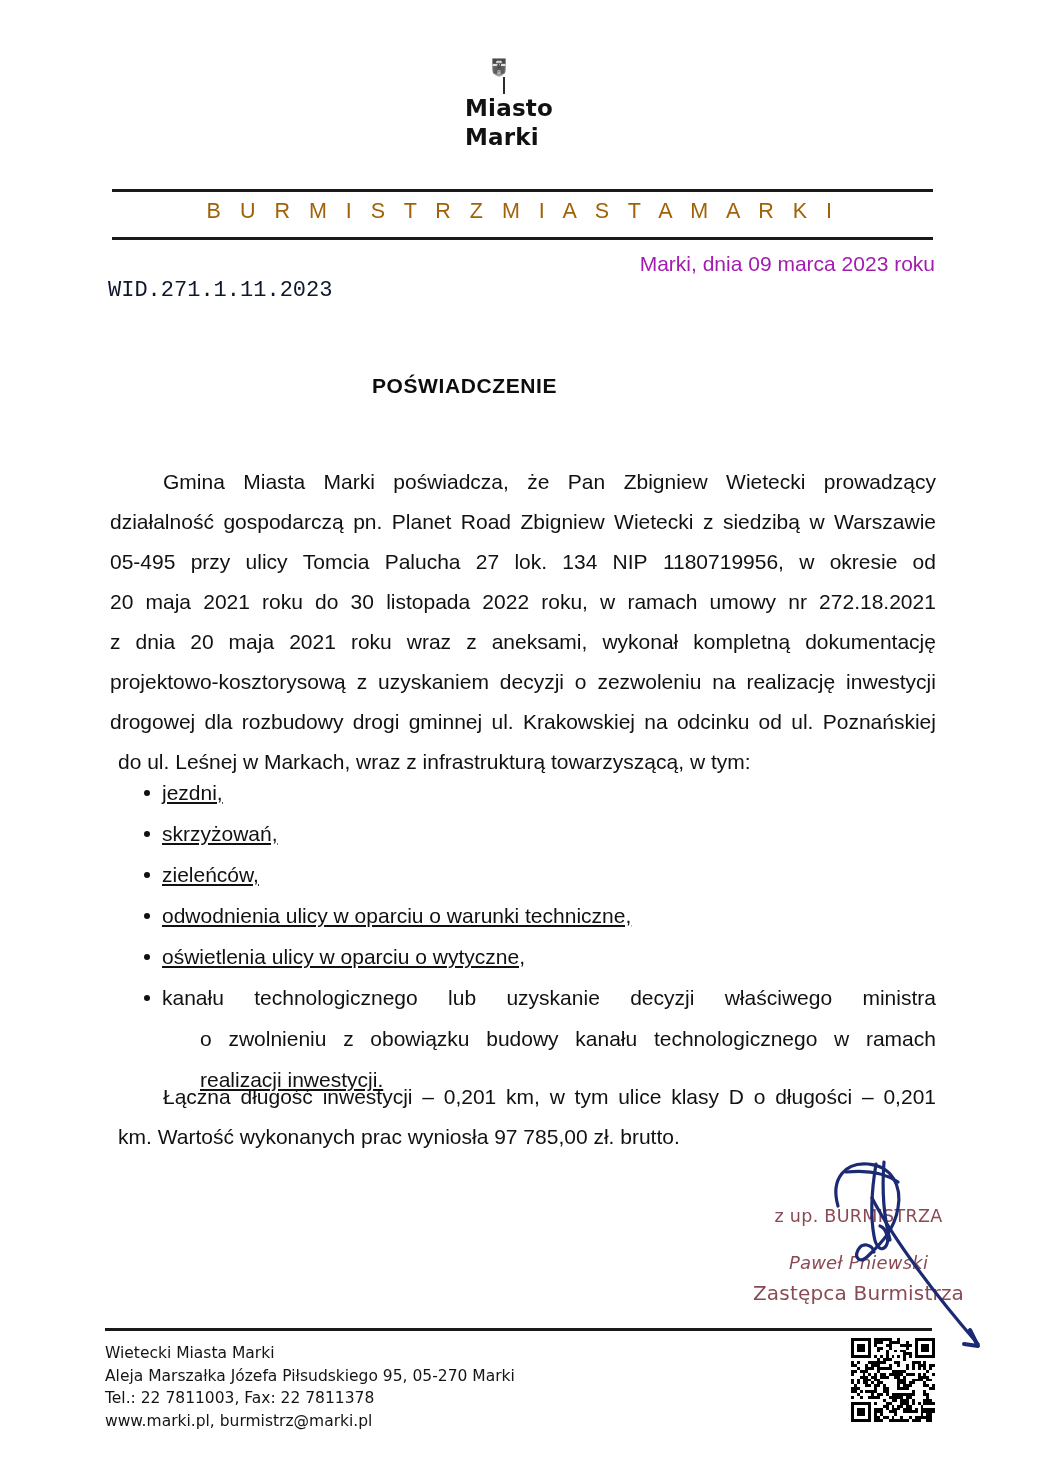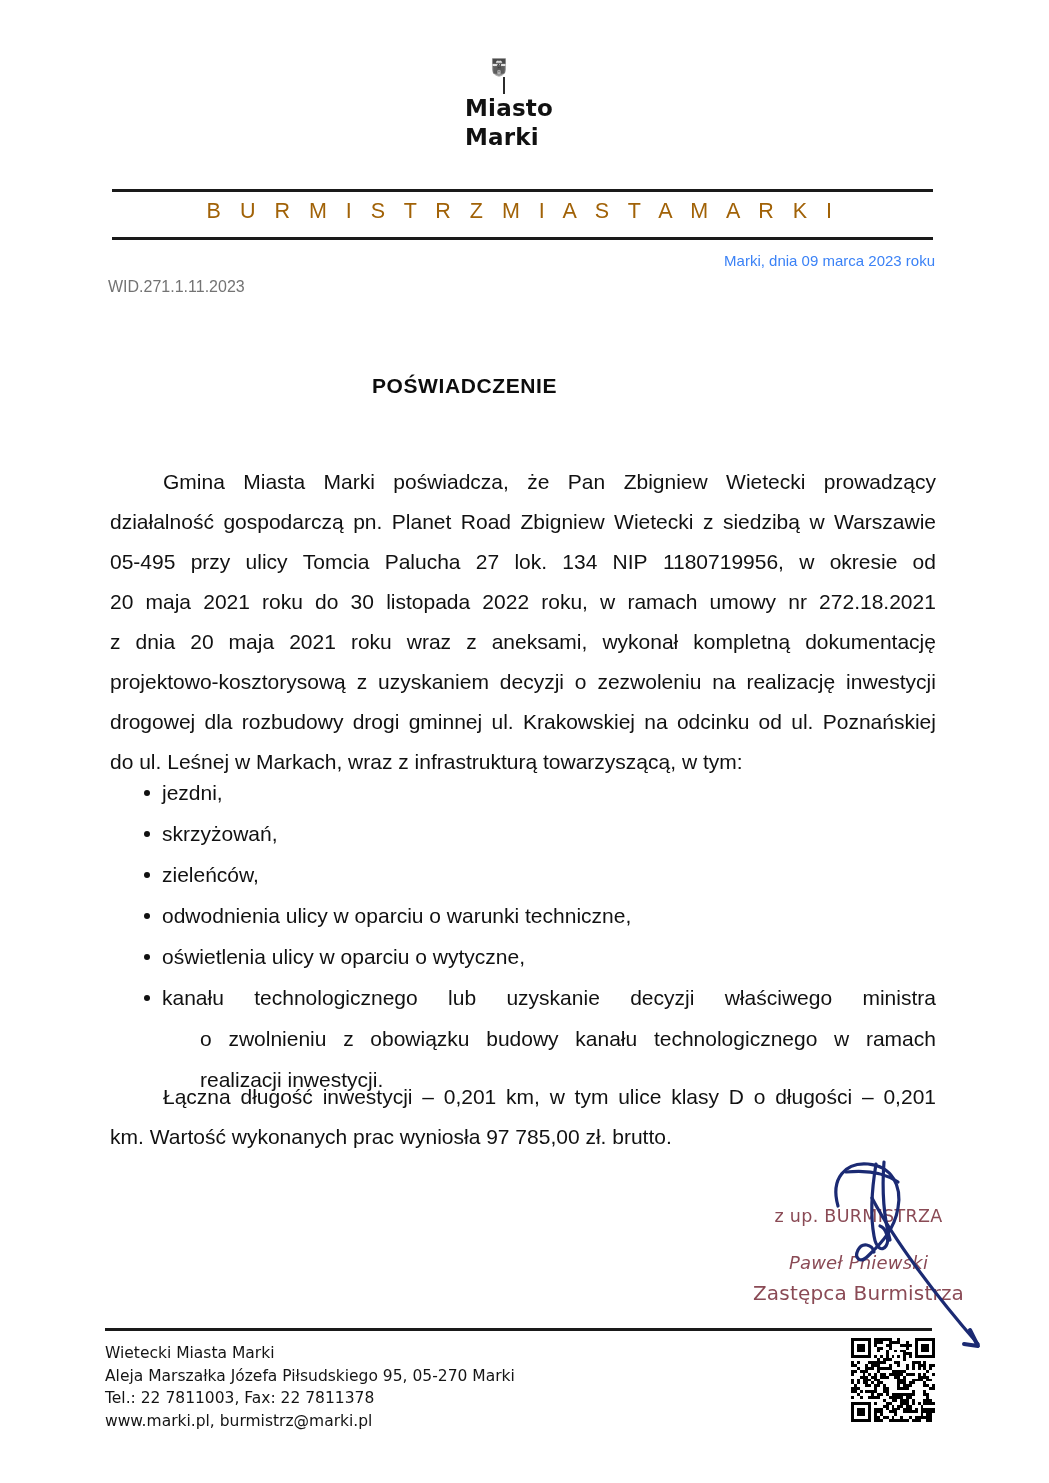--- a/index.html
+++ b/index.html
@@ -70,31 +70,32 @@
     font-weight: 400;
     color: #a16207;
     white-space: nowrap;
   }
 
   
   #doc-date {
     position: absolute;
     right: 114px;
     top: 252px;
-    font-size: 15px;
-    color: #3b82f6;
+    font-size: 21px;
+    color: #a21caf;
     white-space: nowrap;
   }
   #doc-ref {
     position: absolute;
     left: 108px;
     top: 278px;
-    font-size: 16px;
-    color: #737373;
+    font-size: 22px;
+    color: #0f172a;
     white-space: nowrap;
+    font-family: Liberation Mono, monospace;
   }
 
   
   #doc-heading {
     position: absolute;
     left: 112px;
     top: 374px;
     width: 705px;
     text-align: center;
     font-size: 21px;
@@ -117,21 +118,21 @@
     color: #111111;
     white-space: nowrap;
   }
   .para-line.justify {
     justify-content: space-between;
   }
   .para-line.indent {
     padding-left: 53px;
   }
   .para-line .w { display: inline-block; }
-  .para-line.plain { display: block; }
+  .para-line.plain { display: block; margin-left: 8px; }
 
   
   #bullet-list {
     position: absolute;
     left: 110px;
     top: 772px;
     width: 826px;
   }
   .bullet-item {
     position: relative;
@@ -147,21 +148,21 @@
     width: 6px;
     height: 6px;
     border-radius: 50%;
     background: #111111;
   }
   .bullet-line {
     display: flex;
     white-space: nowrap;
   }
   .bullet-line.justify { justify-content: space-between; text-align: center; }
-  .bullet-line.plain { display: block; }
+  .bullet-line.plain { display: block; text-decoration: underline; }
   .bullet-line.sub { padding-left: 38px; }
 
   
   #closing-block {
     position: absolute;
     left: 110px;
     top: 1077px;
     width: 826px;
   }
 

